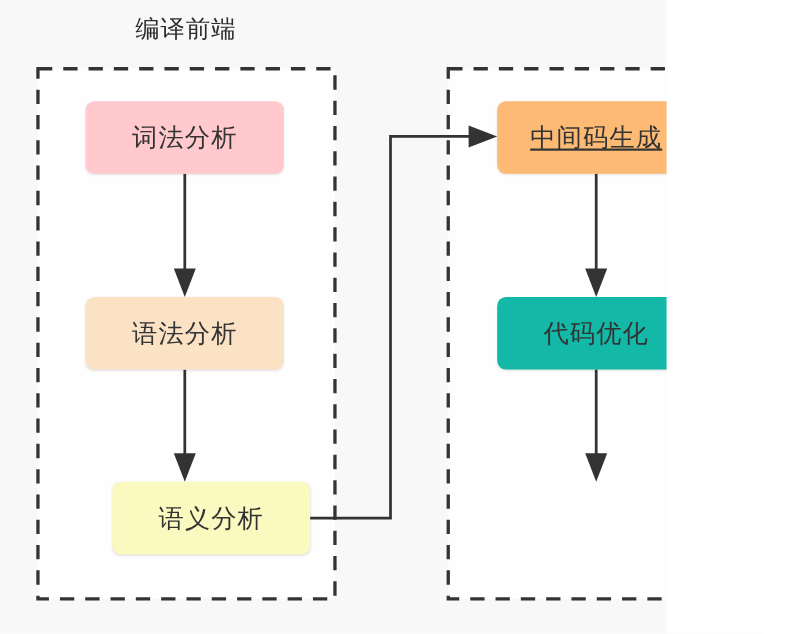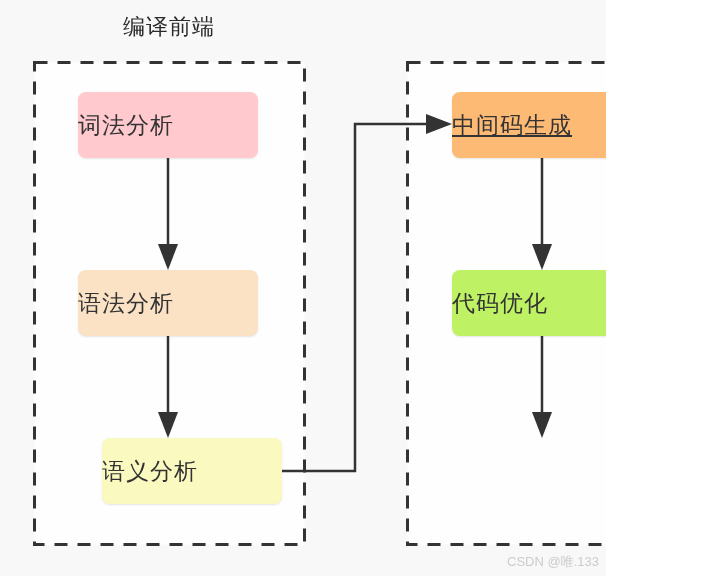--- a/index.html
+++ b/index.html
@@ -33,21 +33,21 @@
     height: 576px;
     pointer-events: none;
   }
   .node {
     position: absolute;
     width: 180px;
     height: 66px;
     border-radius: 8px;
     display: flex;
     align-items: center;
-    justify-content: flex-start;
+    justify-content: center;
     font-size: 23px;
     color: #333333;
     letter-spacing: 1px;
     box-shadow: 0 1px 2px rgba(0,0,0,0.10);
   }
   .col-front { left: 78px; }
   .col-back  { left: 452px; }
   .row-0 { top: 92px; }
   .row-1 { top: 270px; }
   .row-2 { top: 438px; }
@@ -102,19 +102,18 @@
   <div class="node col-front row-1" style="background-color: rgb(251, 226, 197);">
     <span>语法分析</span>
   </div>
   <div class="node col-front row-2" style="background-color: rgb(250, 250, 192); margin-left: 24px;">
     <span>语义分析</span>
   </div>
 
   <div class="node col-back row-0" style="background-color: #fdba74; text-decoration: underline;">
     <span>中间码生成</span>
   </div>
-  <div class="node col-back row-1" style="background-color: #bef264;">
+  <div class="node col-back row-1" style="background-color: #14b8a6;">
     <span>代码优化</span>
   </div>
 
-  <div class="watermark">CSDN @唯.133</div>
 
 </div>
 
 </body></html>

